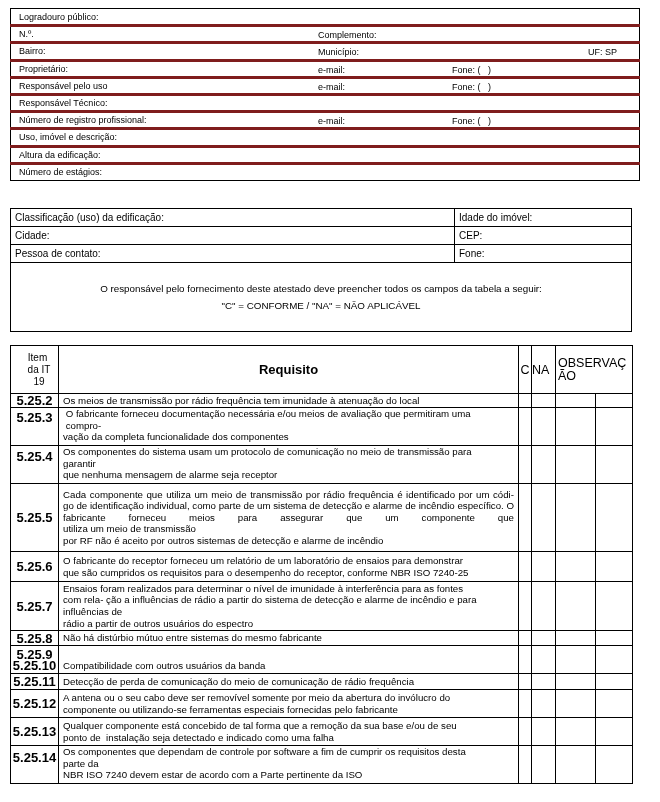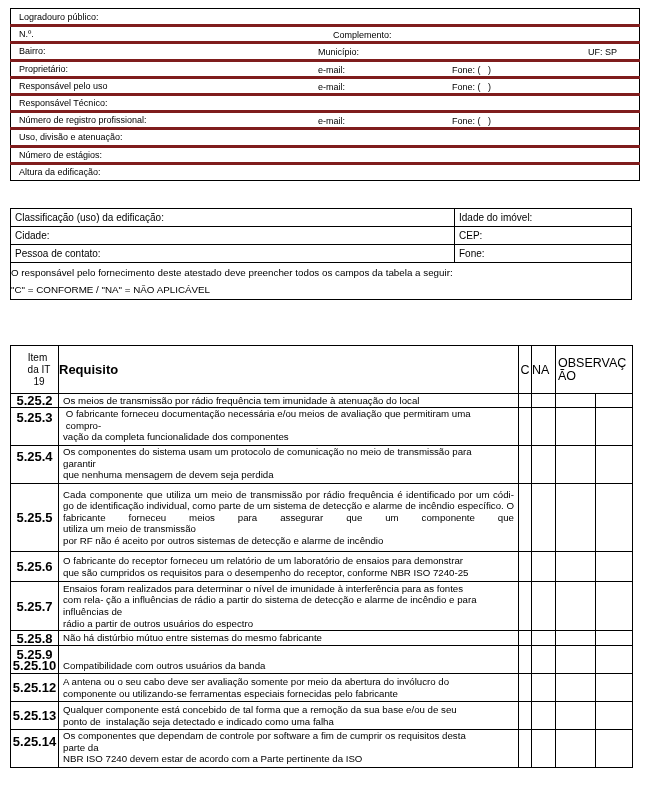--- a/index.html
+++ b/index.html
@@ -11,48 +11,48 @@
   
   #t1 { left:10px; top:8px; width:630px; font-size:9px; border:1.3px solid #000; }
   #t1 tr { height:17.2px; }
   #t1 td { border-top:3px solid #7f1d1d; padding-left:8px; white-space:nowrap; }
   #t1 tr:first-child td { border-top:none;border-radius:7px; }
 
   
   #t2 { left:10px; top:208px; width:622px; font-size:10px; border:1.3px solid #000; }
   #t2 td { border:1px solid #000; padding-left:4px; height:17px; white-space:nowrap; }
   #t2 td.right { width:172px; }
-  #t2 td.note { padding:0; height:36px; line-height:17px; font-size:9.8px; }
+  #t2 td.note { text-align:center; padding:16px; height:36px; line-height:17px; font-size:9.8px; }
 
   
   #t3 { left:10px; top:345px; width:622px; border:1.3px solid #000; table-layout:fixed; }
   #t3 td, #t3 th { border:1px solid #000; }
   #t3 th { font-weight:normal; }
   #t3 .hitem { font-size:10px; text-align:center; padding-left:6px; line-height:12px; vertical-align:middle; }
-  #t3 .hreq { font-size:13px; font-weight:bold; text-align:left; }
+  #t3 .hreq { font-size:13px; font-weight:bold; text-align:center; }
   #t3 .hc, #t3 .hna, #t3 .hobs { font-size:12.5px; text-align:left; vertical-align:middle; padding-top:0; }
   #t3 .hc { text-align:center; }
   #t3 .hobs { padding-left:2px; line-height:13px; }
   #t3 .item { font-size:13px; font-weight:bold; text-align:center; vertical-align:middle; line-height:11px; }
   #t3 .req { font-size:9.7px; line-height:11.6px; padding:0 4px; vertical-align:top; }
   #t3 .req.mid { vertical-align:middle; }
   .line { display:block; }
 </style>
 </head>
 <body>
 
 <table id="t1">
   <tbody>
       <tr>
         <td><span>Logradouro público:</span></td>
       </tr>
   <tr>
         <td style="position:relative;">
     <span>N.º.</span>
-    <span style="position:absolute;left:322px;top:3px;">Complemento:</span>
+    <span style="position:absolute;left:307px;top:3px;">Complemento:</span>
   </td>
       </tr>
   <tr>
         <td style="position:relative;">
     <span>Bairro:</span>
     <span style="position:absolute;left:307px;top:3px;">Município:</span>
     <span style="position:absolute;right:22px;top:3px;">UF: SP</span>
   </td>
       </tr>
   <tr>
@@ -73,27 +73,27 @@
         <td><span>Responsável Técnico:</span></td>
       </tr>
   <tr>
         <td style="position:relative;">
     <span>Número de registro profissional:</span>
     <span style="position:absolute;left:307px;top:3px;">e-mail:</span>
     <span style="position:absolute;left:441px;top:3px;white-space:pre;">Fone: (   )</span>
   </td>
       </tr>
   <tr>
-        <td><span>Uso, divisão e atenuação:</span></td>
+        <td><span>Uso, imóvel e descrição:</span></td>
+      </tr>
+  <tr>
+        <td><span>Altura da edificação:</span></td>
       </tr>
   <tr>
         <td><span>Número de estágios:</span></td>
-      </tr>
-  <tr>
-        <td><span>Altura da edificação:</span></td>
       </tr>
 </tbody>
   </table>
 
 <table id="t2">
   <tbody>
       <tr>
     <td>Classificação (uso) da edificação:</td>
     <td class="right">Idade do imóvel:</td>
   </tr>
@@ -163,21 +163,21 @@
         <td></td>
         <td></td>
         <td></td>
     </tr>
 
     <tr style="height:38px;">
       <td class="item" style="vertical-align:top;padding-top:5px;">5.25.4</td>
       <td class="req">
         <span class="line">Os componentes do sistema usam um protocolo de comunicação no meio de transmissão para</span>
         <span class="line">garantir</span>
-        <span class="line">que nenhuma mensagem de devem seja perdida</span>
+        <span class="line">que nenhuma mensagem de alarme seja receptor</span>
       </td>
       <td></td>
         <td></td>
         <td></td>
         <td></td>
     </tr>
 
     <tr style="height:68px;">
       <td class="item">5.25.5</td>
       <td class="req mid">
@@ -235,25 +235,35 @@
       </td>
       <td class="req" style="vertical-align:bottom;padding-bottom:1px;">
           <span class="line">Compatibilidade com outros usuários da banda</span>
         </td>
       <td></td>
         <td></td>
         <td></td>
         <td></td>
     </tr>
 
+    <tr style="height:16px;">
+      <td class="item">5.25.11</td>
+      <td class="req mid">
+          <span class="line">Detecção de perda de comunicação do meio de comunicação de rádio frequência</span>
+        </td>
+      <td></td>
+        <td></td>
+        <td></td>
+        <td></td>
+    </tr>
 
     <tr style="height:28px;">
       <td class="item">5.25.12</td>
       <td class="req mid">
-        <span class="line">A antena ou o seu cabo deve ser avaliação somente por meio da abertura do invólucro do</span>
+        <span class="line">A antena ou o seu cabo deve ser removível somente por meio da abertura do invólucro do</span>
         <span class="line">componente ou utilizando-se ferramentas especiais fornecidas pelo fabricante</span>
       </td>
       <td></td>
         <td></td>
         <td></td>
         <td></td>
     </tr>
 
     <tr style="height:28px;">
       <td class="item">5.25.13</td>

